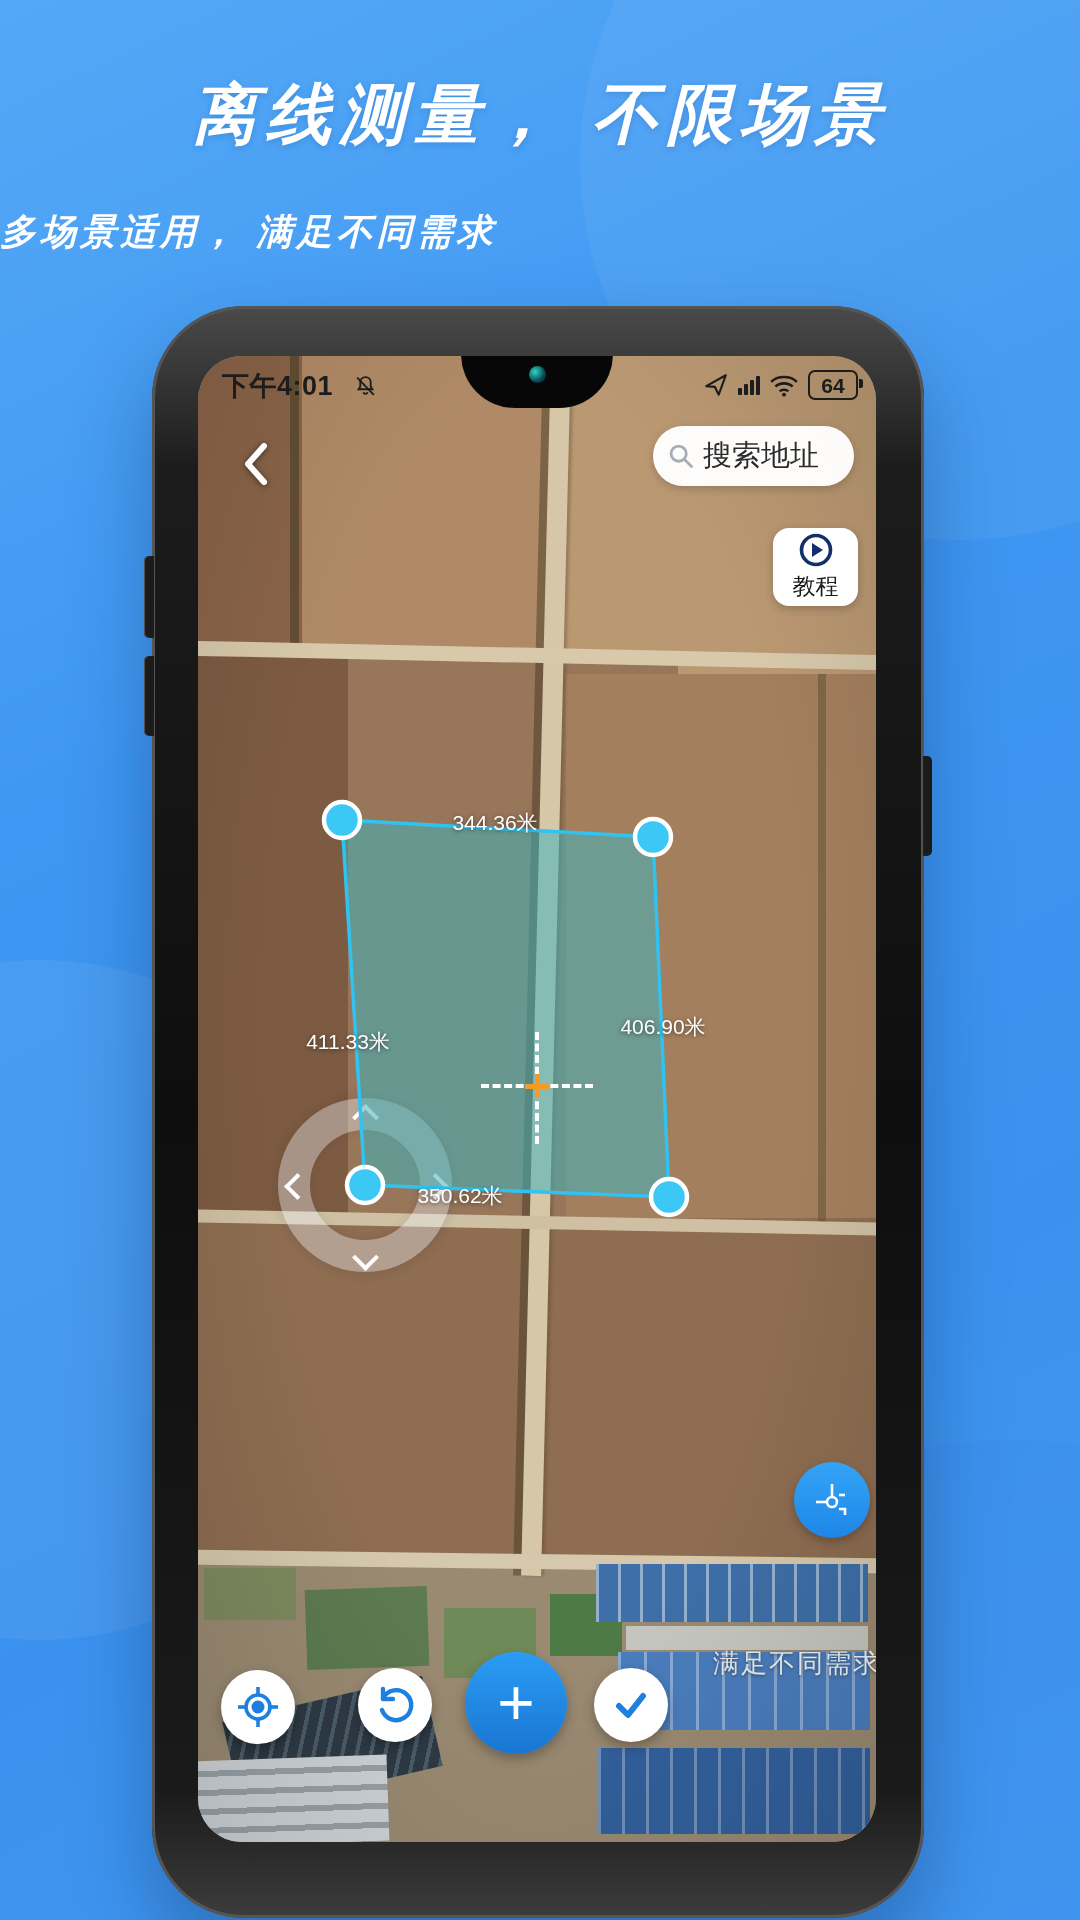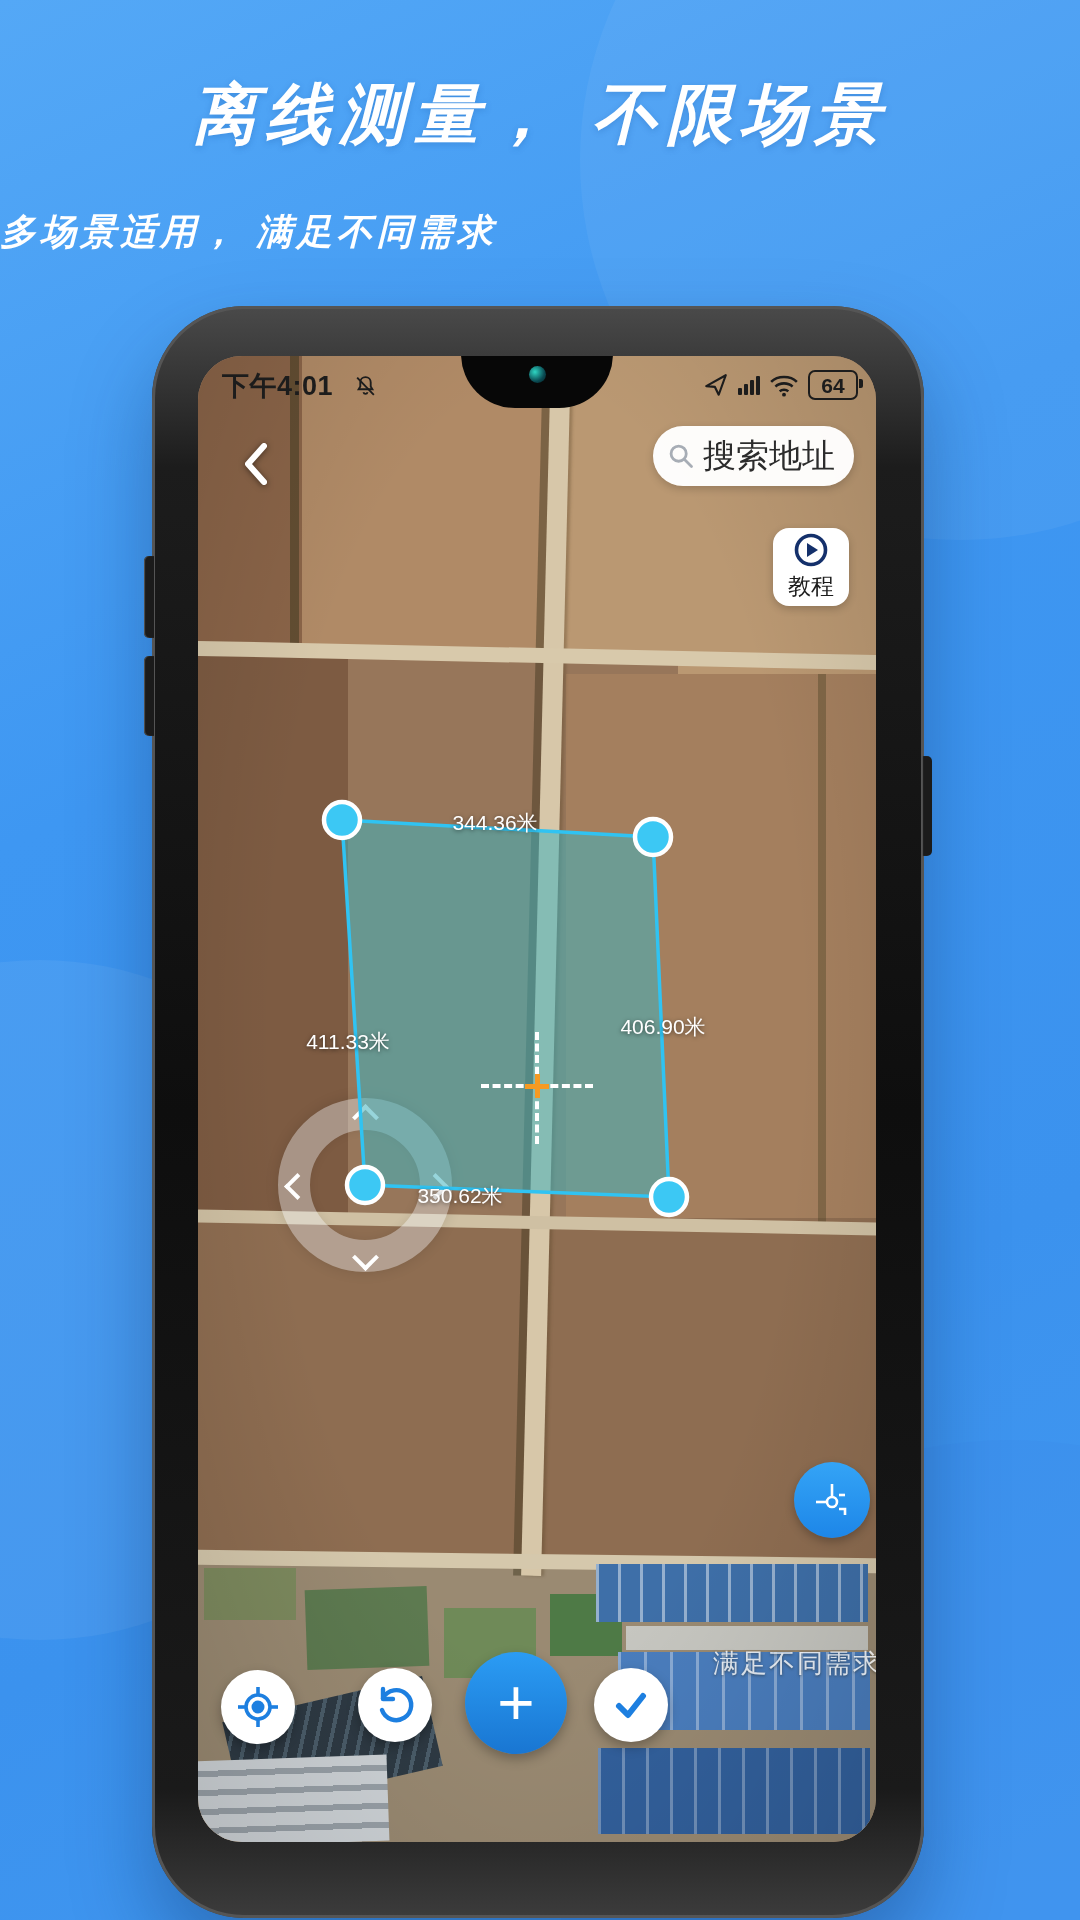--- a/index.html
+++ b/index.html
@@ -77,22 +77,22 @@
   .bars{display:flex;align-items:flex-end;gap:2px;}
   .bars i{display:block;width:4px;background:#1c1c1c;border-radius:1px;}
   .battery{position:relative;width:46px;height:26px;border:2.5px solid #1c1c1c;border-radius:7px;
     display:flex;align-items:flex-end;justify-content:center;font-size:21px;font-weight:700;}
   .battery::after{content:"";position:absolute;right:-7px;top:7px;width:4px;height:9px;background:#1c1c1c;border-radius:0 2px 2px 0;}
 
   .back-btn{position:absolute;left:36px;top:82px;width:46px;height:52px;z-index:26;filter:drop-shadow(0 1px 3px rgba(0,0,0,.5));}
   .search-pill{position:absolute;left:455px;top:70px;width:187px;height:60px;border-radius:30px;
     background:rgba(255,255,255,.97);z-index:26;display:flex;align-items:center;padding-left:14px;gap:8px;
     box-shadow:0 3px 8px rgba(0,0,0,.18);}
-  .search-pill span{font-size:33px;color:#2c2c2c;}
-  .tut-btn{position:absolute;left:575px;top:172px;width:76px;height:78px;border-radius:16px;
+  .search-pill span{font-size:29px;color:#2c2c2c;}
+  .tut-btn{position:absolute;left:575px;top:172px;width:85px;height:78px;border-radius:16px;
     background:#fff;z-index:26;display:flex;flex-direction:column;align-items:center;justify-content:center;gap:3px;
     box-shadow:0 3px 8px rgba(0,0,0,.2);}
   .tut-btn span{font-size:23px;color:#1c1c1c;}
 
   
   .dpad{position:absolute;left:80px;top:742px;width:174px;height:174px;border-radius:50%;
     box-sizing:border-box;border:32px solid rgba(238,242,246,.38);z-index:6;
     box-shadow:0 0 14px rgba(0,0,0,.12), inset 0 0 10px rgba(0,0,0,.08);}
   .chev{position:absolute;width:15px;height:15px;border-top:4px solid #fff;border-left:4px solid #fff;z-index:7;}
   .chev-up{left:158px;top:752px;transform:rotate(45deg);}

